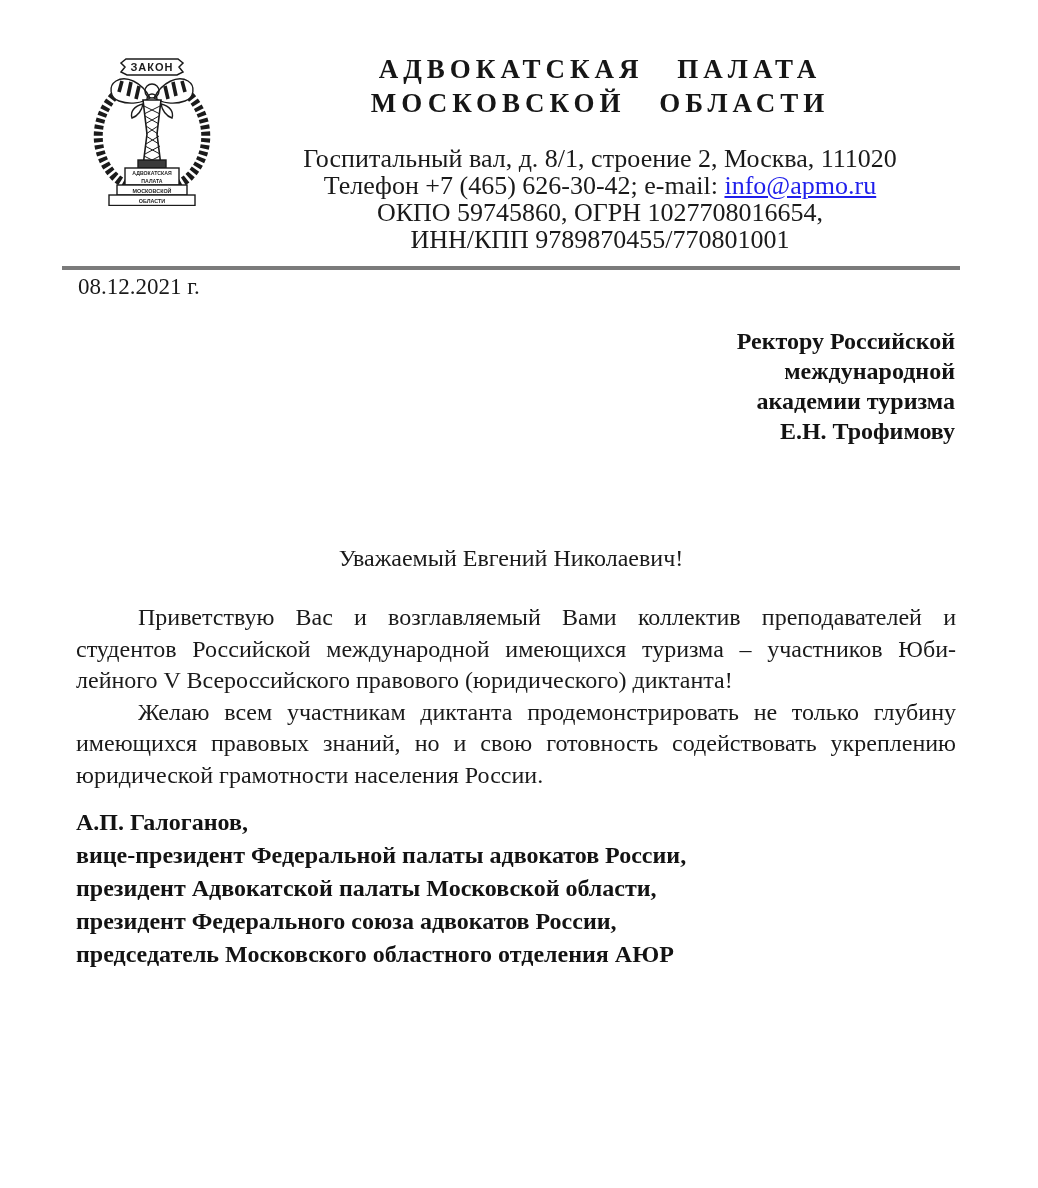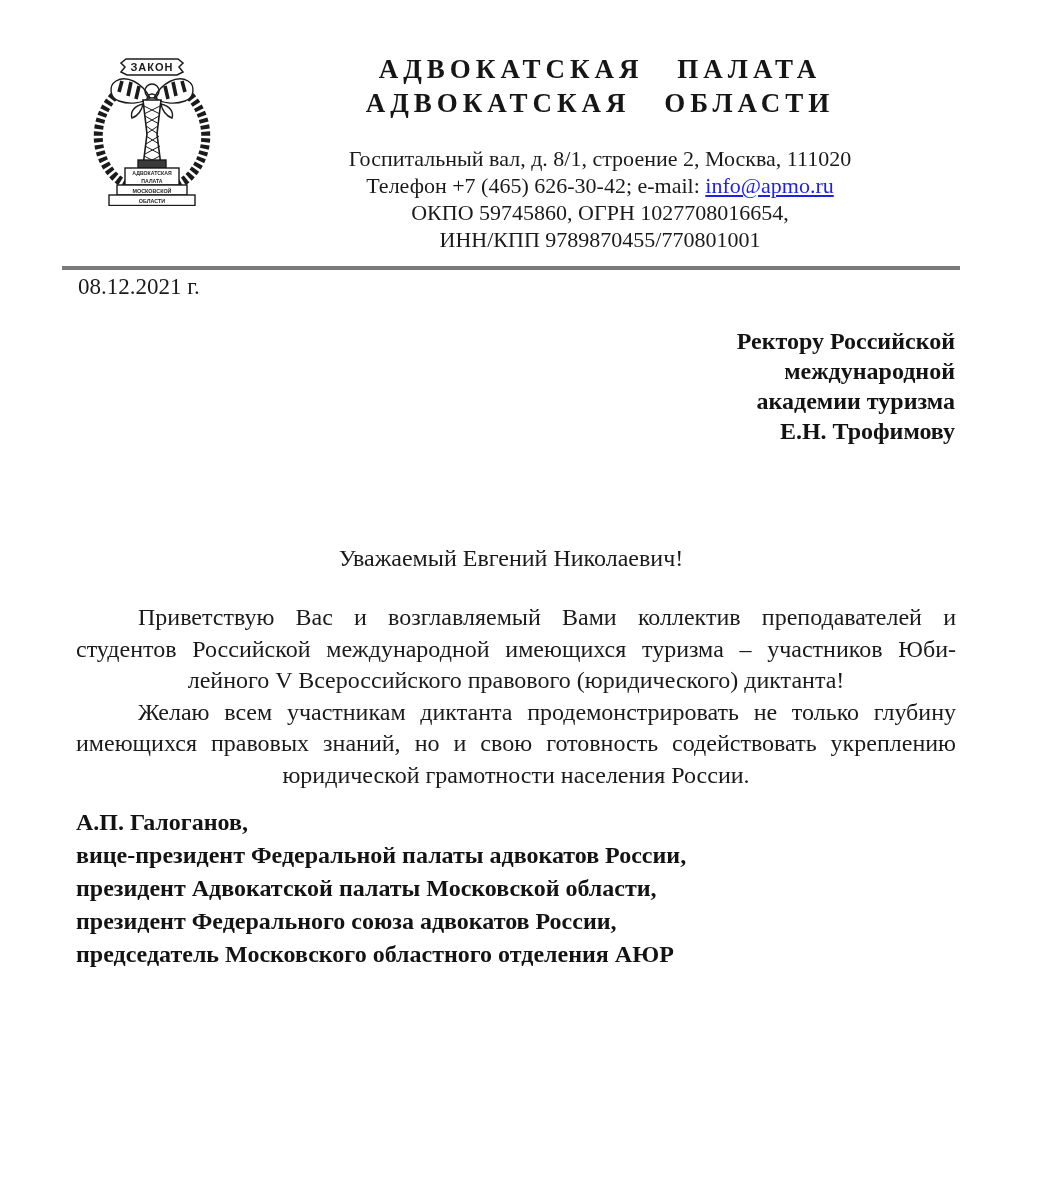--- a/index.html
+++ b/index.html
@@ -36,21 +36,21 @@
     font-size: 27px;
     font-weight: bold;
     letter-spacing: 5px;
     word-spacing: 22px;
     line-height: 34px;
     color: #161616;
     font-family: Liberation Serif, serif;
   }
   .org-contacts {
     margin-top: 25px;
-    font-size: 22px;
+    font-size: 26px;
     line-height: 27px;
     color: #1a1a1a;
     text-align: center;
   }
   .email-link {
     text-decoration: underline;
     cursor: pointer;
   }
   .header-rule {
     position: absolute;
@@ -92,21 +92,20 @@
     position: absolute;
     left: 76px;
     top: 602px;
     width: 880px;
     font-size: 24px;
     line-height: 31.5px;
     color: #1a1a1a;
   }
   .bline {
     width: 100%;
-    text-align: center;
   }
   .bline.just {
     text-align: justify;
     text-align-last: justify;
   }
   .bline.indent {
     text-indent: 62px;
   }
   .signature {
     position: absolute;
@@ -175,21 +174,21 @@
       <text x="66" y="121" text-anchor="middle" font-size="5.2" font-weight="bold">АДВОКАТСКАЯ</text>
       <text x="66" y="128.5" text-anchor="middle" font-size="5.2" font-weight="bold">ПАЛАТА</text>
       <text x="66" y="138.7" text-anchor="middle" font-size="5.4" font-weight="bold">МОСКОВСКОЙ</text>
       <text x="66" y="149" text-anchor="middle" font-size="5.4" font-weight="bold">ОБЛАСТИ</text>
     </svg>
   </div>
 
   <div class="org-header">
     <div class="org-name">
       <div>АДВОКАТСКАЯ ПАЛАТА</div>
-      <div>АДВОКАТСКАЯ ОБЛАСТИ</div>
+      <div>МОСКОВСКОЙ ОБЛАСТИ</div>
     </div>
     <div class="org-contacts">
       <div>Госпитальный вал, д. 8/1, строение 2, Москва, 111020</div>
       <div><span>Телефон +7 (465) 626-30-42; e-mail: </span><a class="email-link" style="color:#1f1feb">info@apmo.ru</a></div>
       <div>ОКПО 59745860, ОГРН 1027708016654,</div>
       <div>ИНН/КПП 9789870455/770801001</div>
     </div>
   </div>
 
   <div class="header-rule"></div>

